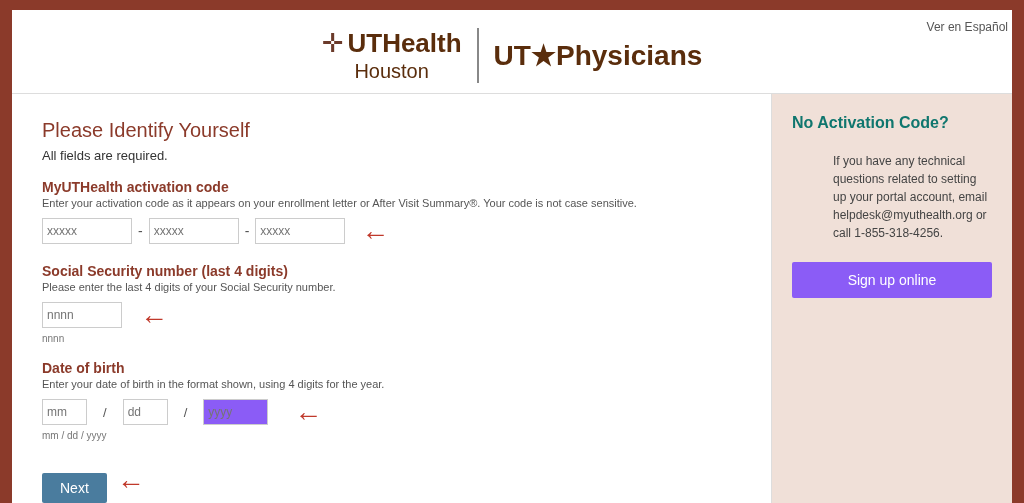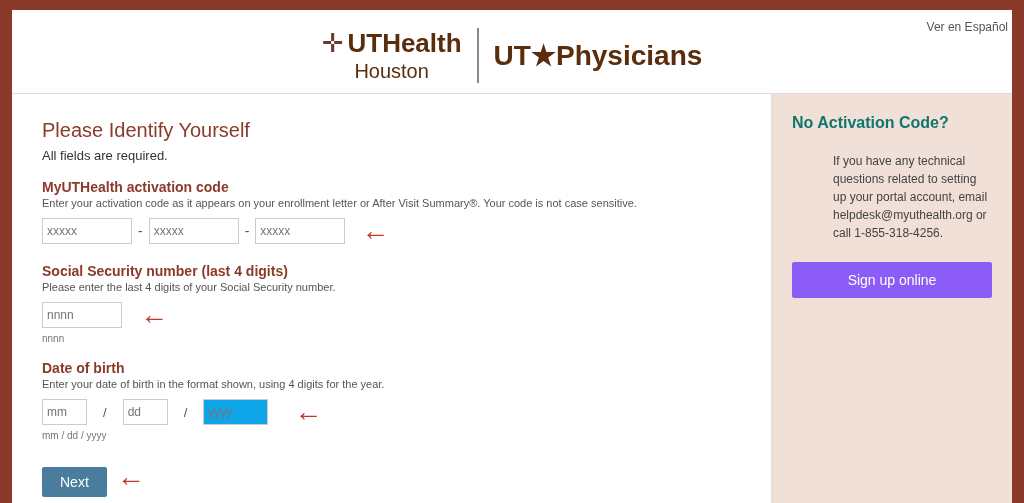--- a/index.html
+++ b/index.html
@@ -166,35 +166,35 @@
       padding: 2px 4px;
       font-size: 12px;
       background: #fff;
     }
     .dob-input-lg {
       width: 65px;
       height: 26px;
       border: 1px solid #ccc;
       padding: 2px 4px;
       font-size: 12px;
-      background: #0ea5e9;
+      background: #8b5cf6;
     }
     .dob-sep {
       font-size: 13px;
       color: #555;
     }
     .next-btn {
       background: #4a7c9e;
       color: #fff;
       border: none;
       padding: 7px 18px;
       font-size: 14px;
       cursor: pointer;
       border-radius: 2px;
-      margin-top: 10px;
+      margin-top: 16px;
     }
     .next-row {
       display: flex;
       align-items: center;
       gap: 10px;
       margin-top: 10px;
     }
     .right-panel-title {
       font-size: 16px;
       font-weight: bold;

